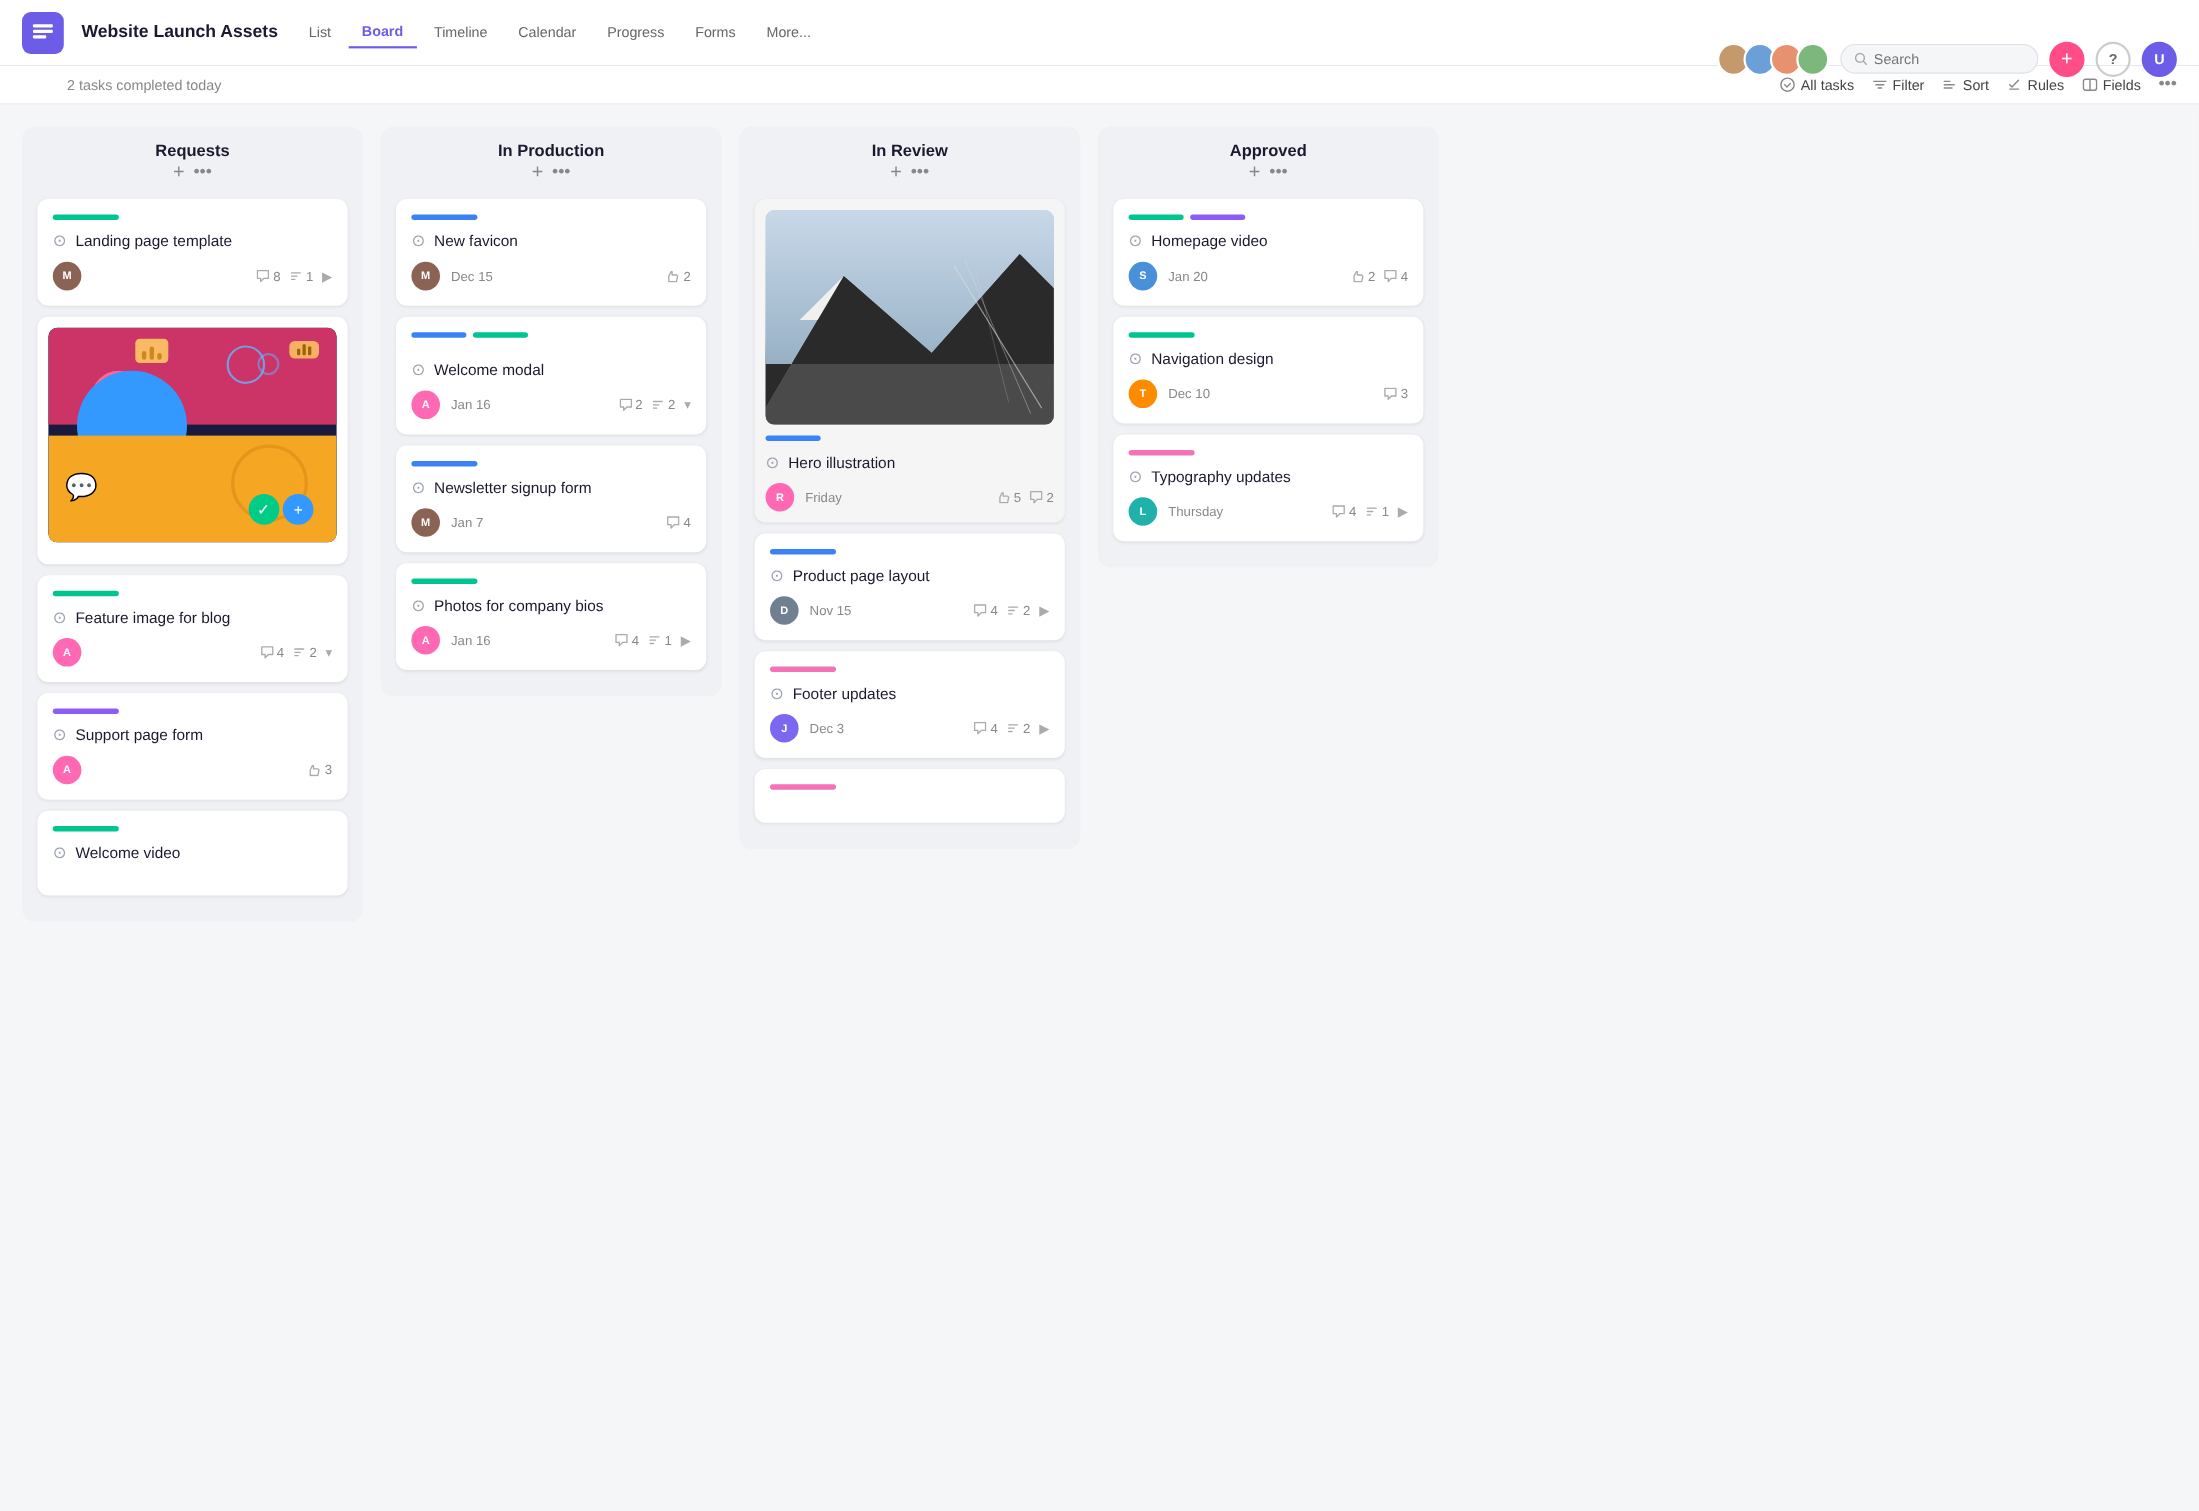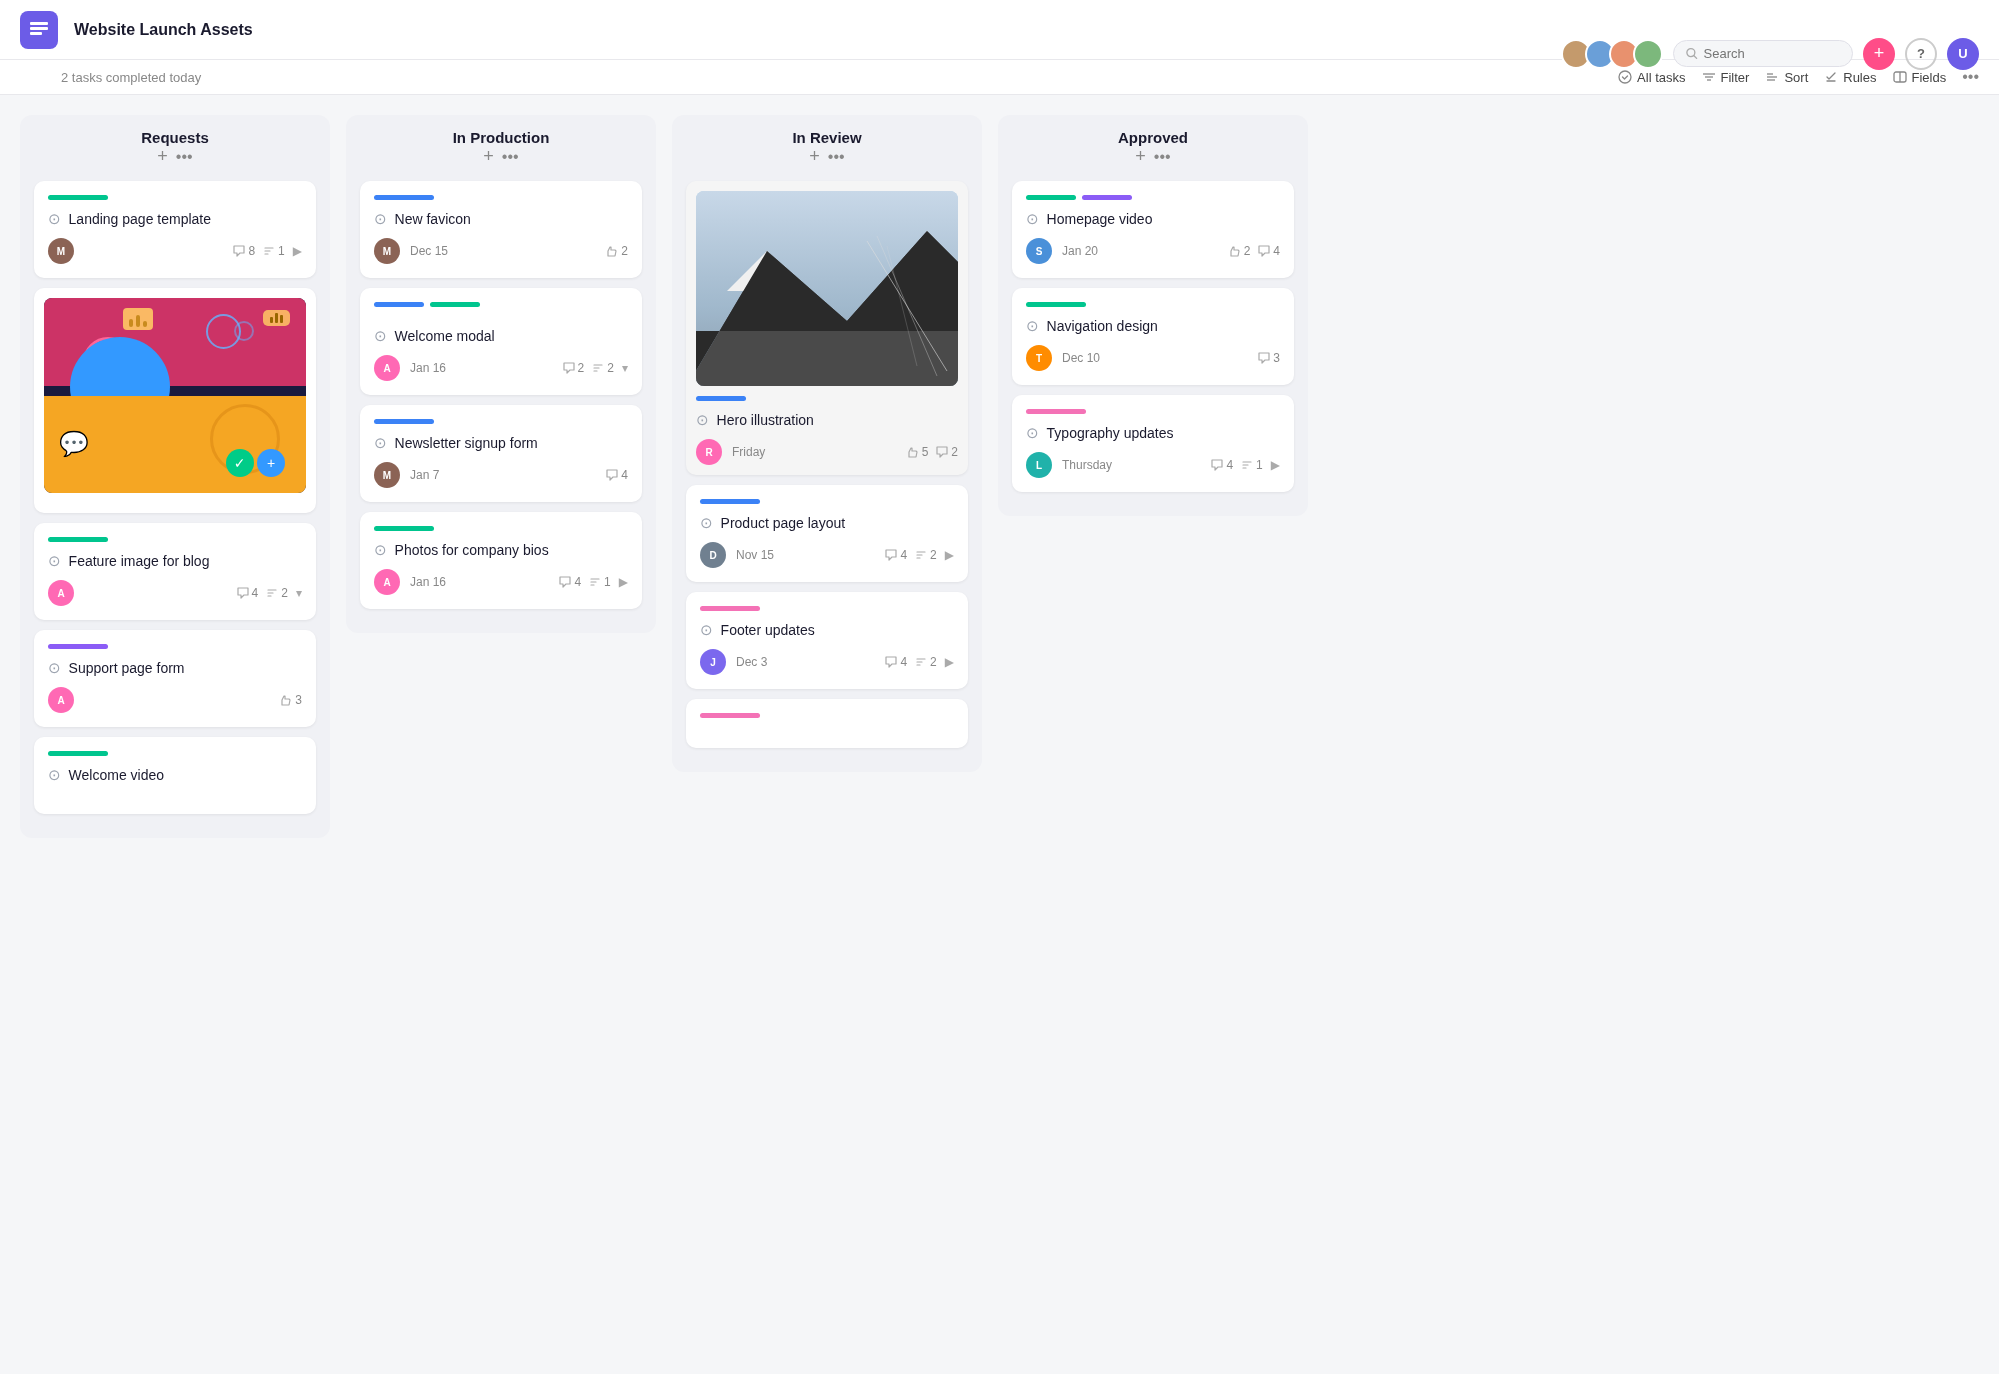--- a/index.html
+++ b/index.html
@@ -97,20 +97,29 @@
 
 <header class="header">
   <div class="app-icon">
     <svg width="22" height="22" viewBox="0 0 22 22" fill="none">
       <rect x="2" y="3" width="18" height="3" rx="1" fill="white"></rect>
       <rect x="2" y="8" width="18" height="3" rx="1" fill="white"></rect>
       <rect x="2" y="13" width="12" height="3" rx="1" fill="white"></rect>
     </svg>
   </div>
   <span class="app-title">Website Launch Assets</span>
+  <nav class="nav-tabs">
+    <a class="nav-tab">List</a>
+    <a class="nav-tab active">Board</a>
+    <a class="nav-tab">Timeline</a>
+    <a class="nav-tab">Calendar</a>
+    <a class="nav-tab">Progress</a>
+    <a class="nav-tab">Forms</a>
+    <a class="nav-tab">More...</a>
+  </nav>
   <div class="header-right">
     <div class="avatar-group">
       <div class="avatar hav-1"></div>
       <div class="avatar hav-2"></div>
       <div class="avatar hav-3"></div>
       <div class="avatar hav-4"></div>
     </div>
     <div class="search-box">
       <svg width="13" height="13" viewBox="0 0 13 13" fill="none">
         <circle cx="5.5" cy="5.5" r="4.5" stroke="#aaa" stroke-width="1.5"></circle>

